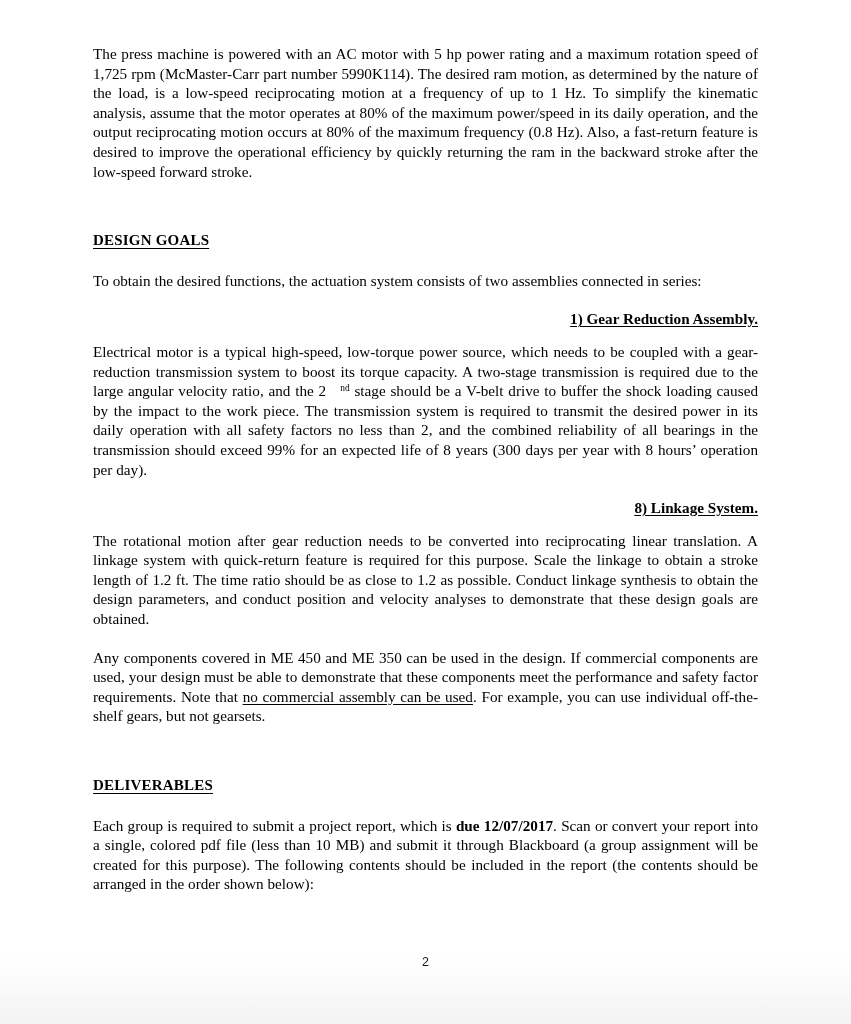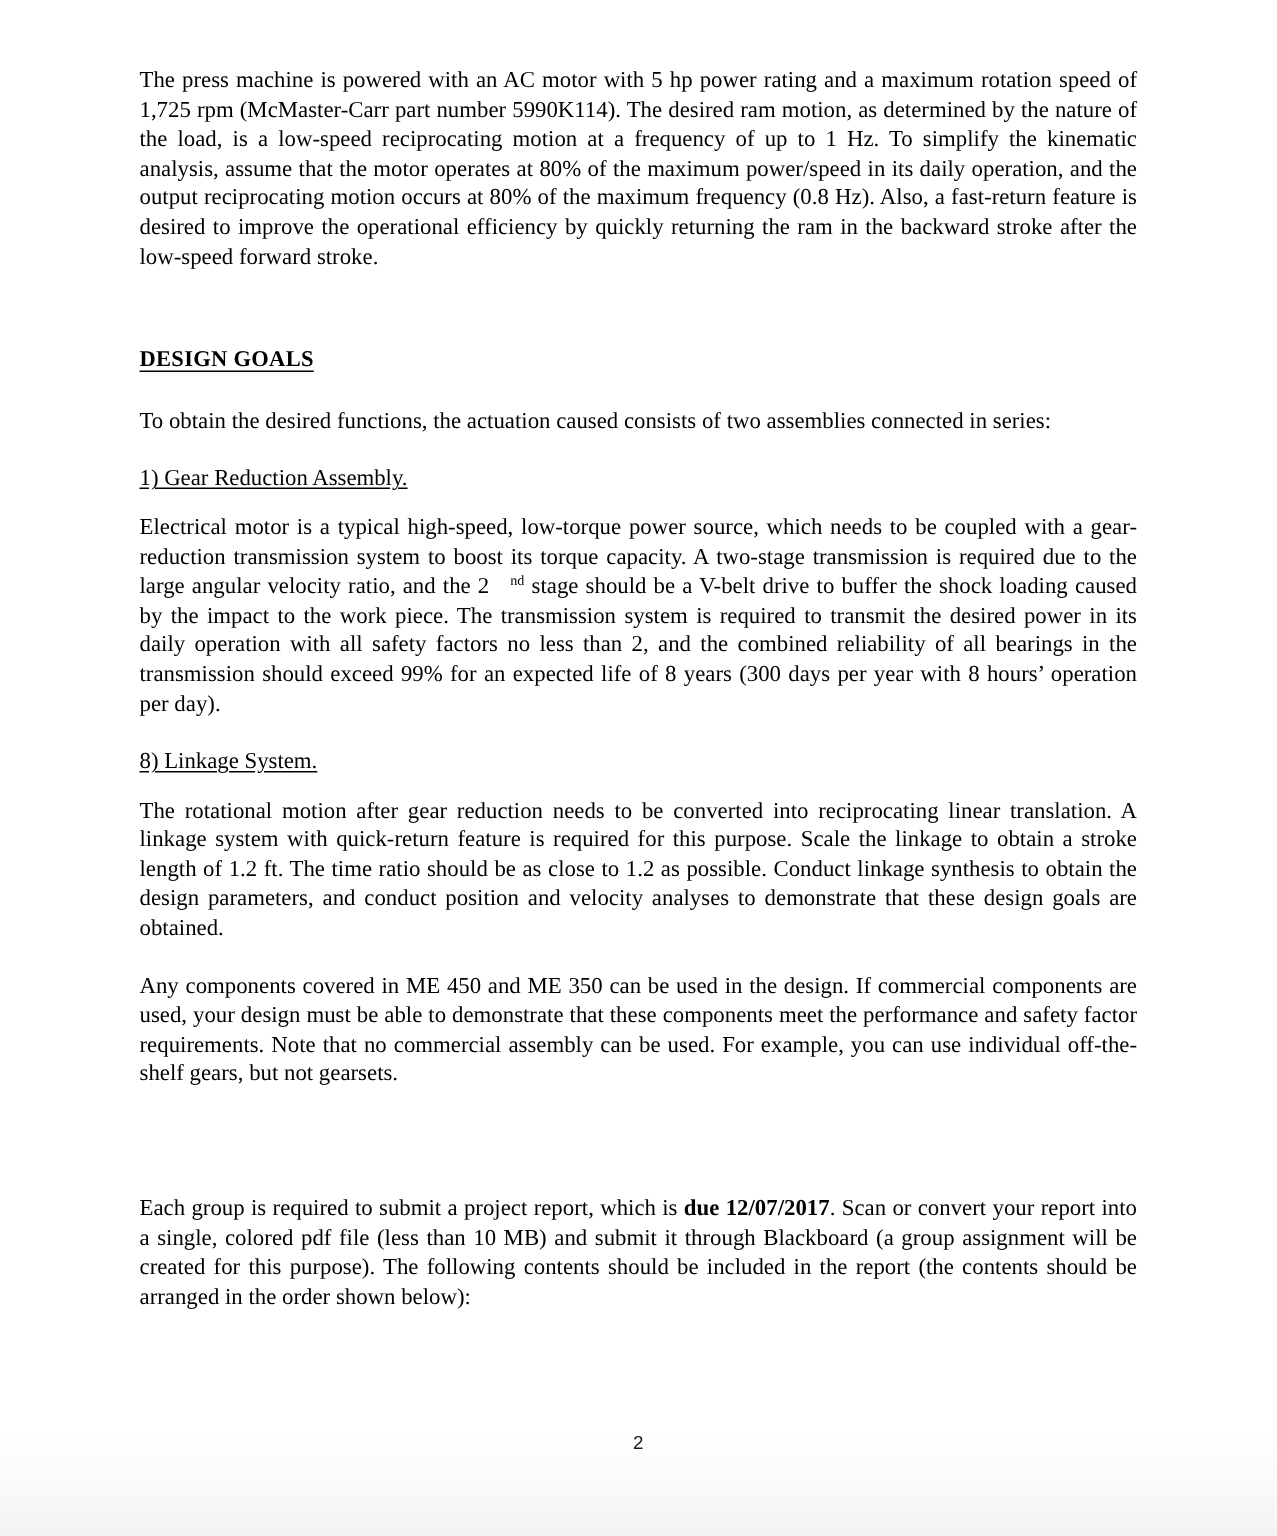--- a/index.html
+++ b/index.html
@@ -49,25 +49,26 @@
     line-height: 19.6px;
     font-weight: bold;
     text-decoration: underline;
     text-underline-offset: 2.5px;
     letter-spacing: 0.2px;
   }
   h3.sub-heading {
     margin: 0;
     font-size: 15.2px;
     line-height: 19.6px;
-    font-weight: normal;
+    font-weight: bold;
     text-decoration: underline;
     text-underline-offset: 2px;
+    text-align: right;
   }
-  .u { text-underline-offset: 2px; margin-top: 45px; }
+  .u { text-decoration: underline; text-underline-offset: 2px; margin-top: 45px; }
   .bu { font-weight: bold; text-underline-offset: 2.5px; }
   sup {
     font-size: 0.62em;
     vertical-align: 0.52em;
     line-height: 0;
     margin-left: 14px;
   }
   .page-number {
     position: absolute;
     left: 0;
@@ -87,21 +88,21 @@
   <div class="content">
 
     <p class="body-par">The press machine is powered with an AC motor with 5 hp power rating and a maximum rotation speed of 1,725 rpm (McMaster-Carr part number 5990K114).  The desired ram motion, as determined by the nature of the load, is a low-speed reciprocating motion at a frequency of up to 1 Hz.  To simplify the kinematic analysis, assume that the motor operates at 80% of the maximum power/speed in its daily operation, and the output reciprocating motion occurs at 80% of the maximum frequency (0.8 Hz).  Also, a fast-return feature is desired to improve the operational efficiency by quickly returning the ram in the backward stroke after the low-speed forward stroke.</p>
 
     <div class="gap-xl"></div>
 
     <h2 class="section-heading">DESIGN GOALS</h2>
 
     <div class="gap-head"></div>
 
-    <p class="body-par">To obtain the desired functions, the actuation caused consists of two assemblies connected in series:</p>
+    <p class="body-par">To obtain the desired functions, the actuation system consists of two assemblies connected in series:</p>
 
     <div class="gap-md"></div>
 
     <h3 class="sub-heading">1) Gear Reduction Assembly.</h3>
 
     <div class="gap-sm"></div>
 
     <p class="body-par"><span>Electrical motor is a typical high-speed, low-torque power source, which needs to be coupled with a gear-reduction transmission system to boost its torque capacity.  A two-stage transmission is required due to the large angular velocity ratio, and the 2</span><sup>nd</sup><span> stage should be a V-belt drive to buffer the shock loading caused by the impact to the work piece.  The transmission system is required to transmit the desired power in its daily operation with all safety factors no less than 2, and the combined reliability of all bearings in the transmission should exceed 99% for an expected life of 8 years (300 days per year with 8 hours’ operation per day).</span></p>
 
     <div class="gap-md"></div>
@@ -111,20 +112,21 @@
     <div class="gap-sm"></div>
 
     <p class="body-par">The rotational motion after gear reduction needs to be converted into reciprocating linear translation.  A linkage system with quick-return feature is required for this purpose.  Scale the linkage to obtain a stroke length of 1.2 ft.  The time ratio should be as close to 1.2 as possible.  Conduct linkage synthesis to obtain the design parameters, and conduct position and velocity analyses to demonstrate that these design goals are obtained.</p>
 
     <div class="gap-md"></div>
 
     <p class="body-par"><span>Any components covered in ME 450 and ME 350 can be used in the design.  If commercial components are used, your design must be able to demonstrate that these components meet the performance and safety factor requirements.  Note that </span><span class="u">no commercial assembly can be used</span><span>.  For example, you can use individual off-the-shelf gears, but not gearsets.</span></p>
 
     <div class="gap-xl"></div>
 
+    <h2 class="section-heading">DELIVERABLES</h2>
 
     <div class="gap-head"></div>
 
     <p class="body-par"><span>Each group is required to submit a project report, which is </span><span class="bu">due 12/07/2017</span><span>.  Scan or convert your report into a single, colored pdf file (less than 10 MB) and submit it through Blackboard (a group assignment will be created for this purpose).  The following contents should be included in the report (the contents should be arranged in the order shown below):</span></p>
 
   </div>
 
   <div class="page-number">2</div>
 
 </div>

